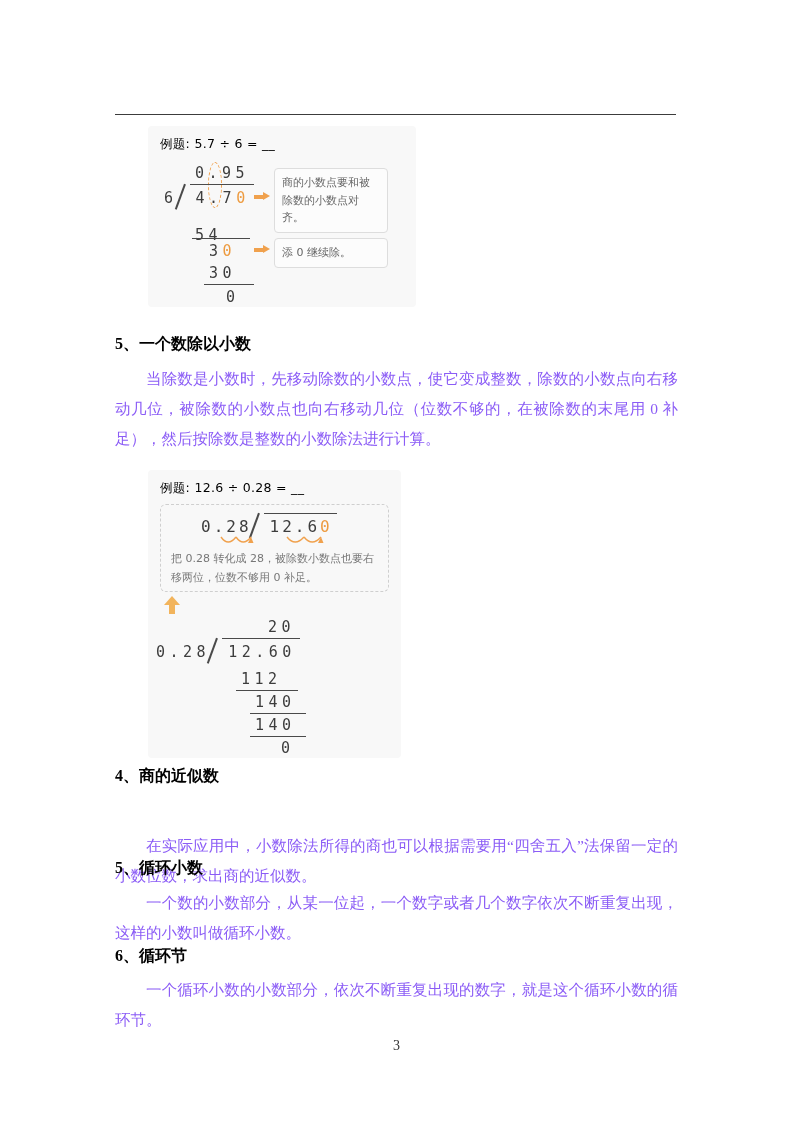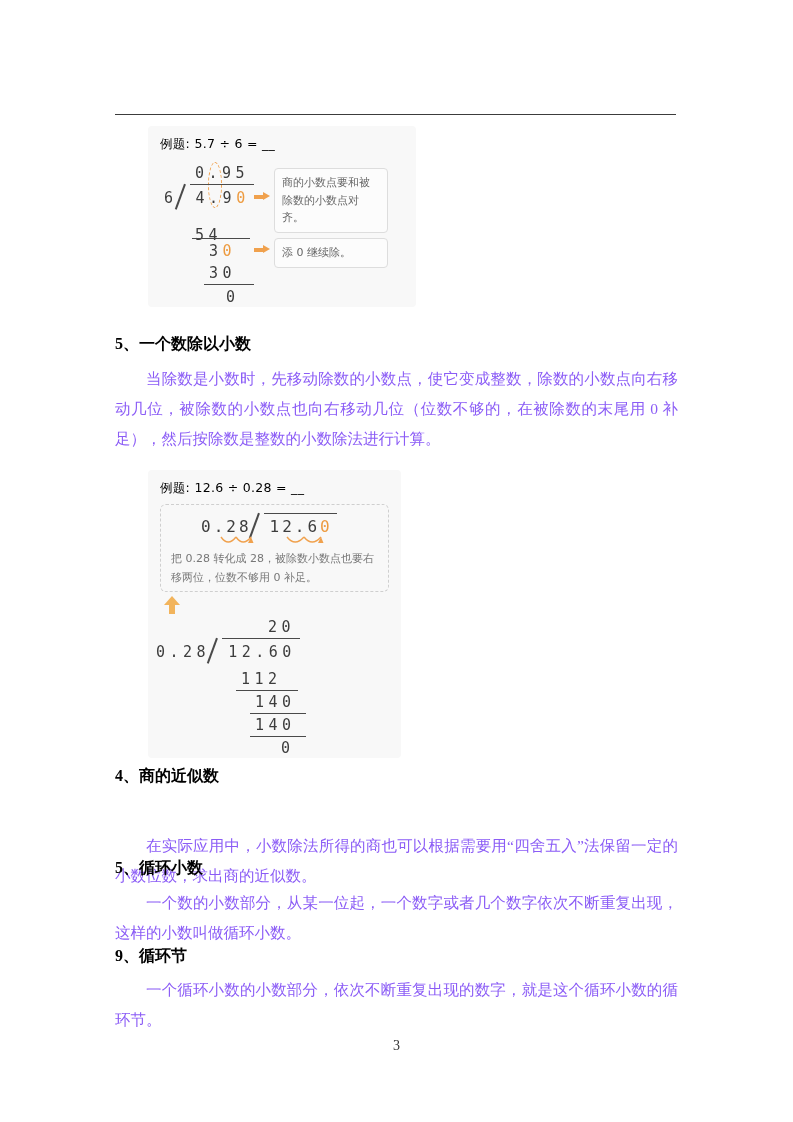--- a/index.html
+++ b/index.html
@@ -101,21 +101,21 @@
 
   <section class="example-box ex1">
     <div class="ex-title">例题: 5.7 ÷ 6 = __</div>
 
     <div class="mono q1">0.95</div>
     <div class="oval oval1"></div>
 
     <div class="mono b1 bracket">
       <span class="divisor">6</span>
       <span class="slash"></span>
-      <span class="dividend"><span>4.9</span><span class="orange">0</span></span>
+      <span class="dividend"><span>4.7</span><span class="orange">0</span></span>
     </div>
 
     <div class="mono s1a">54</div>
     <div class="uline l1a"></div>
     <div class="mono r1a"><span>3</span><span class="orange">0</span></div>
     <div class="mono s1b">30</div>
     <div class="uline l1b"></div>
     <div class="mono res1">0</div>
 
     <div class="h-arrow a1">
@@ -175,18 +175,18 @@
     <div class="uline l2c"></div>
     <div class="mono res2">0</div>
   </section>
 
   <h2 class="sec-h h-4">4、商的近似数</h2>
   <p class="para p-4">在实际应用中，小数除法所得的商也可以根据需要用“四舍五入”法保留一定的小数位数，求出商的近似数。</p>
 
   <h2 class="sec-h h-5">5、循环小数</h2>
   <p class="para p-5">一个数的小数部分，从某一位起，一个数字或者几个数字依次不断重复出现，这样的小数叫做循环小数。</p>
 
-  <h2 class="sec-h h-6">9、循环节</h2>
+  <h2 class="sec-h h-6">6、循环节</h2>
   <p class="para p-6">一个循环小数的小数部分，依次不断重复出现的数字，就是这个循环小数的循环节。</p>
 
   <div class="page-number">3</div>
 
 </div>
 
 </body></html>

